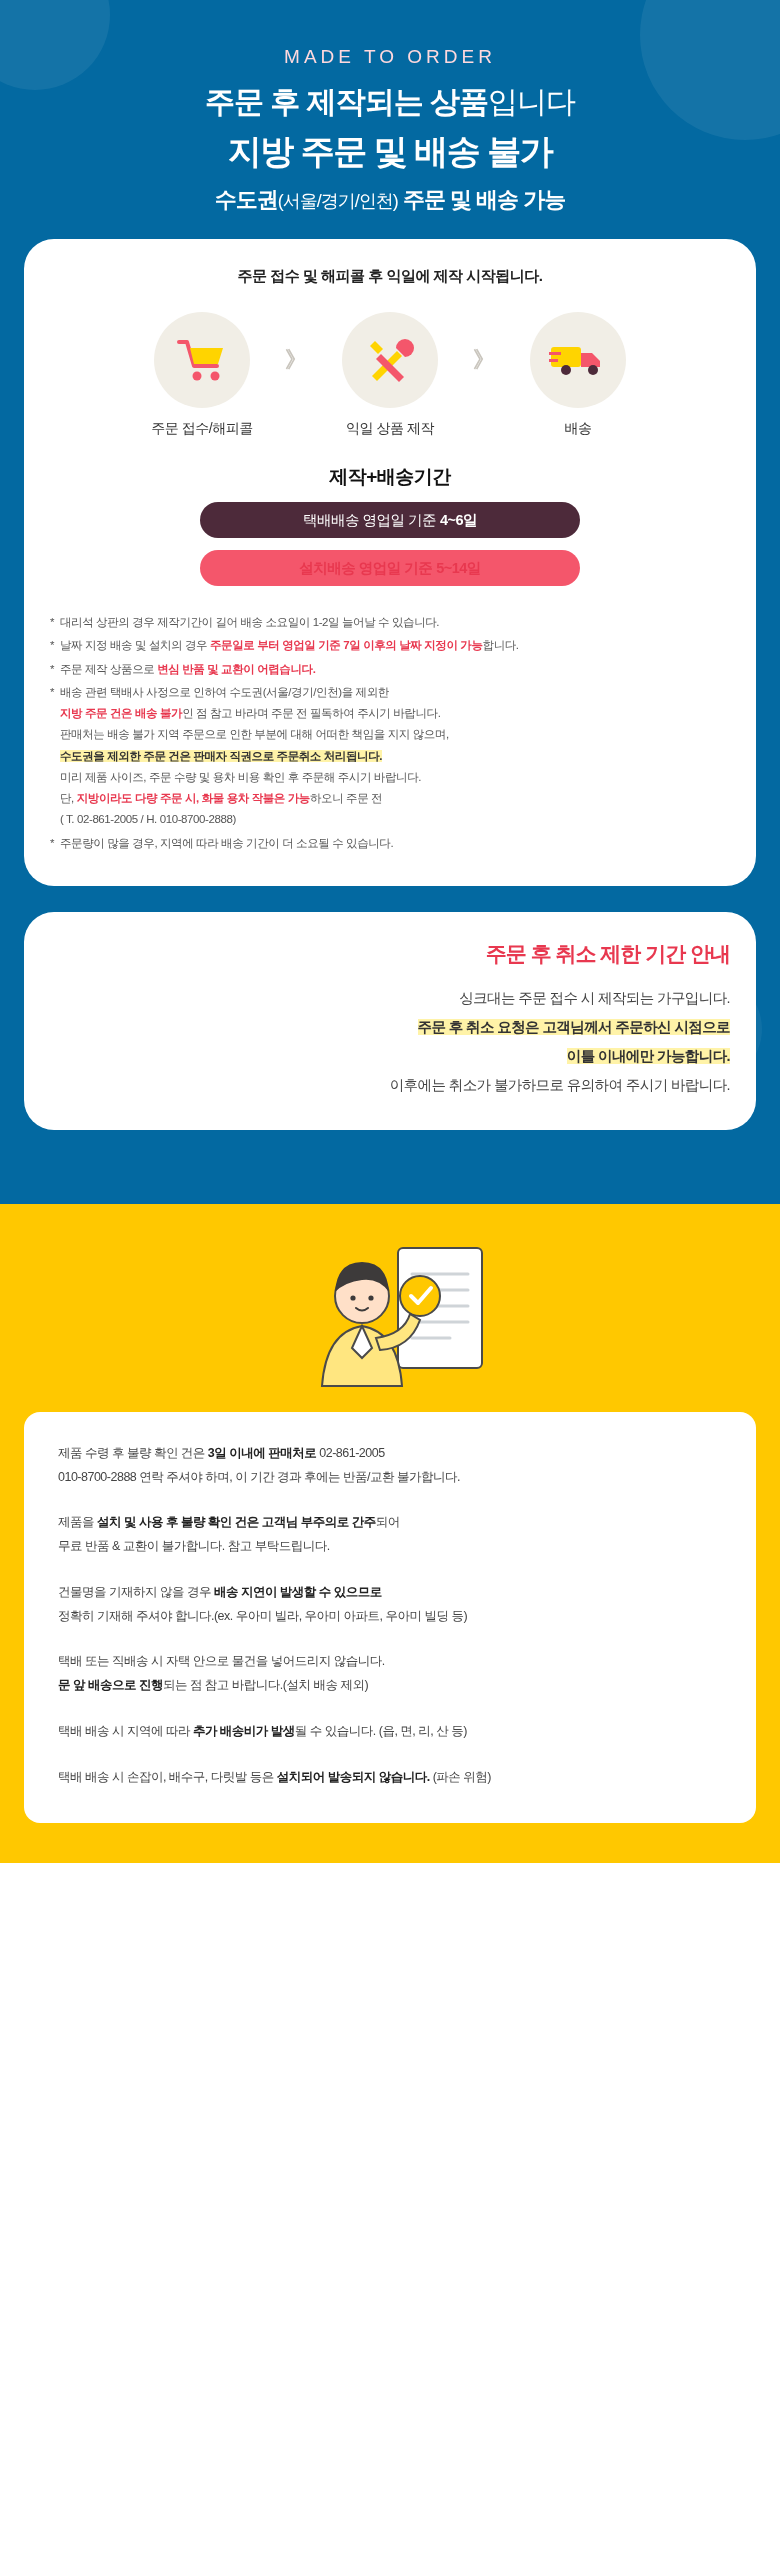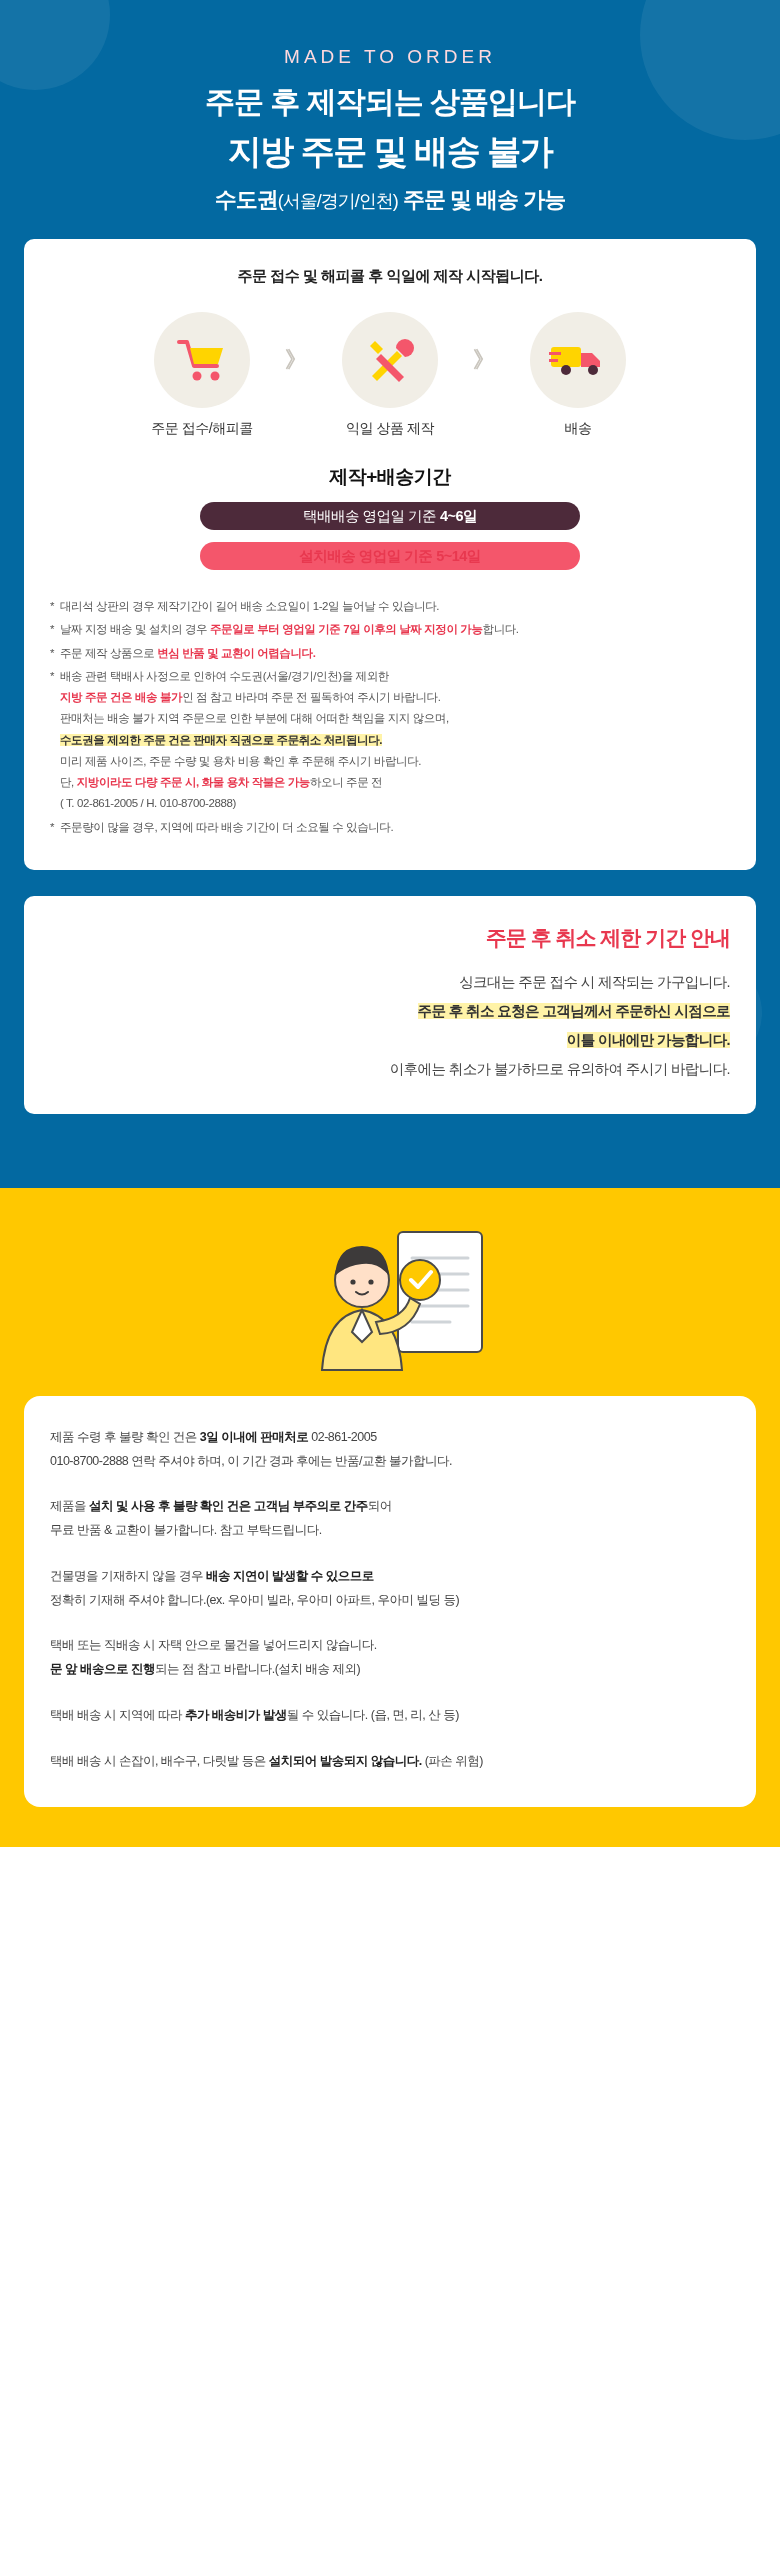--- a/index.html
+++ b/index.html
@@ -38,21 +38,21 @@
   }
   .headline1 {
     text-align: center;
     color: #ffffff;
     font-size: 30px;
     font-weight: bold;
     letter-spacing: -1px;
     position: relative;
     z-index: 2;
   }
-  .headline1 .light { font-weight: bold; }
+  .headline1 .light { font-weight: normal; }
   .headline2 {
     text-align: center;
     color: #ffffff;
     font-size: 34px;
     font-weight: bold;
     letter-spacing: -1.5px;
     margin-top: 6px;
     position: relative;
     z-index: 2;
   }
@@ -64,21 +64,21 @@
     letter-spacing: -1px;
     margin-top: 10px;
     position: relative;
     z-index: 2;
   }
   .headline3 .small { font-size: 18px; font-weight: normal; }
 
   
   .card {
     background: #ffffff;
-    border-radius: 10px;
+    border-radius: 30px;
     margin: 0 24px;
     position: relative;
     z-index: 3;
   }
   .card.one { margin-top: 24px; padding: 28px 26px 30px; }
   .card-title {
     text-align: center;
     font-size: 15px;
     font-weight: bold;
     color: #222;
@@ -114,21 +114,21 @@
     text-align: center;
     font-size: 19px;
     font-weight: bold;
     color: #111;
     margin-top: 26px;
     letter-spacing: -0.5px;
   }
   .pill {
     margin: 12px auto 12px;
     width: 380px;
-    height: 28px;
+    height: 36px;
     border-radius: 18px;
     color: #fff;
     font-size: 14.5px;
     display: flex;
     align-items: center;
     justify-content: center;
     letter-spacing: -0.5px;
   }
   .pill b { margin-left: 4px; }
   .pill.dark { background: #4d2a3a; }
@@ -169,21 +169,21 @@
   .yellow {
     background: #ffc800;
     padding: 30px 0 40px;
   }
   .illus { display: flex; justify-content: center; margin-bottom: 18px; }
 
   .card.three {
     background: #ffffff;
     border-radius: 16px;
     margin: 0 24px;
-    padding: 30px 26px 34px;
+    padding: 30px 34px 34px;
   }
   .para { font-size: 12.5px; color: #444; line-height: 1.9; letter-spacing: -0.5px; margin-bottom: 22px; }
   .para:last-child { margin-bottom: 0; }
   .para b { color: #222; }
 </style>
 </head>
 <body>
 
 <div class="page">
 

